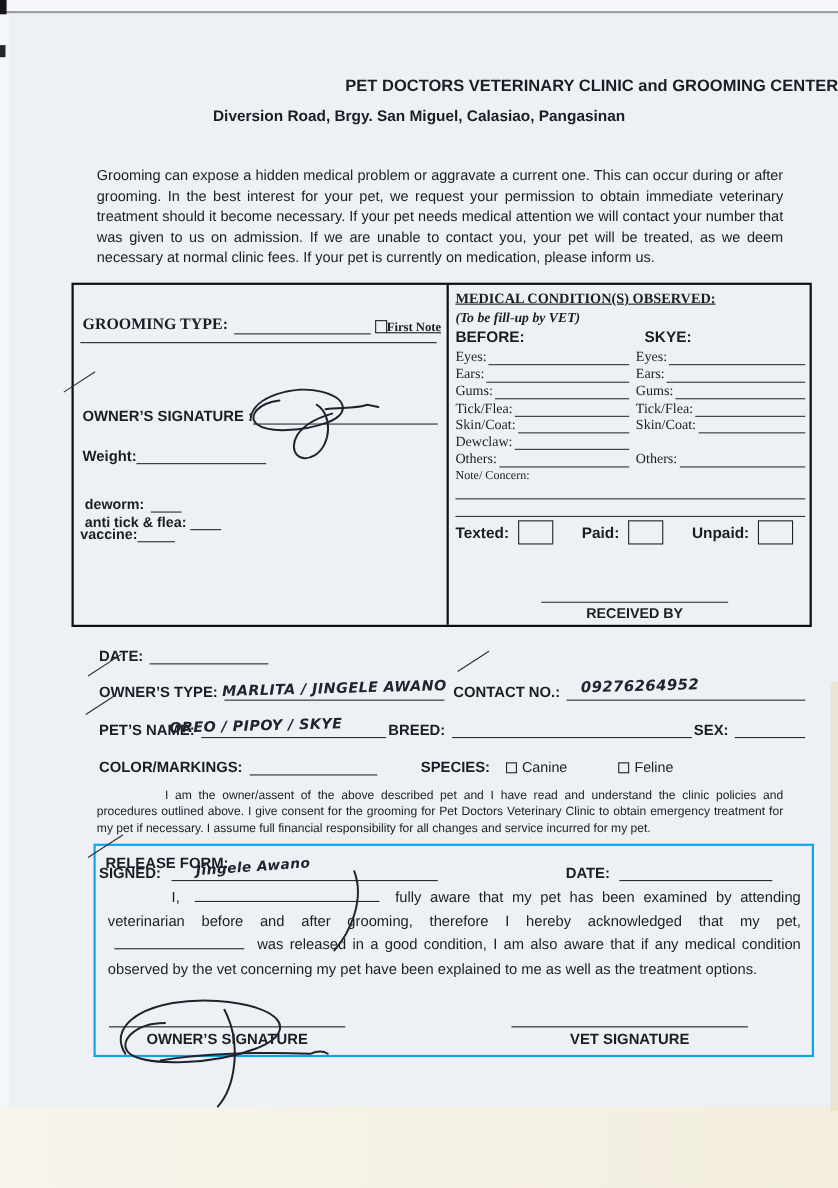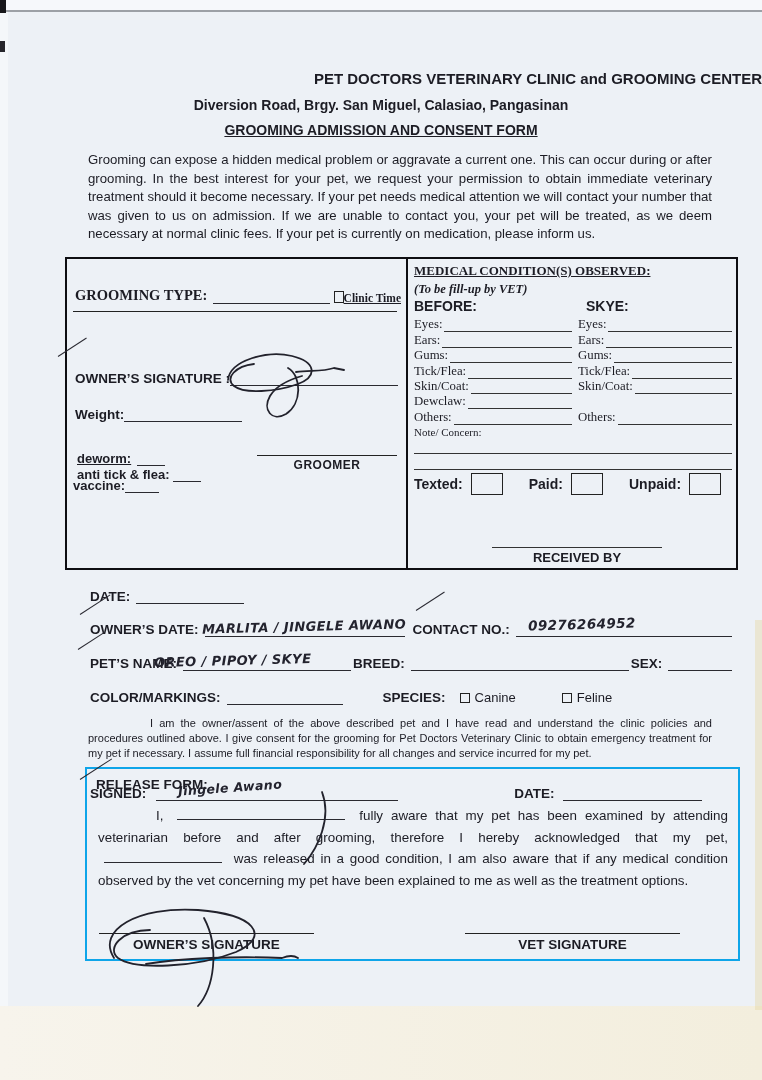--- a/index.html
+++ b/index.html
@@ -84,62 +84,57 @@
   <div class="left-strip"></div>
   <div class="top-strip"></div>
   <div class="top-line"></div>
   <div class="speck1"></div>
   <div class="speck2"></div>
   <div class="bottom-strip"></div>
   <div class="right-tint"></div>
 
   <div class="c clinic">PET DOCTORS VETERINARY CLINIC and GROOMING CENTER</div>
   <div class="c addr">Diversion Road, Brgy. San Miguel, Calasiao, Pangasinan</div>
-  <div class="c ftitle">GROOMING ADMISSION AND CONSENT FORM</div>
   <div class="intro">Grooming can expose a hidden medical problem or aggravate a current one. This can occur during or after grooming. In the best interest for your pet, we request your permission to obtain immediate veterinary treatment should it become necessary. If your pet needs medical attention we will contact your number that was given to us on admission. If we are unable to contact you, your pet will be treated, as we deem necessary at normal clinic fees. If your pet is currently on medication, please inform us.</div>
 
   <div class="bigbox">
     <div class="divider"></div>
 
     <div class="row gt-row">
       <span class="lbl ser" style="font-size:14.5px;">GROOMING TYPE:</span>
       <span class="bl" style="width:148px;margin:0 4px 0 6px;"></span>
       <span class="cb" style="margin-bottom:1px;"></span>
-      <span class="ft ser">Clinic Time</span>
+      <span class="ft ser">First Note</span>
     </div>
     <div class="uline2"></div>
 
 
     <div class="row" style="left:8px;top:112px;">
       <span class="lbl">OWNER’S  SIGNATURE :</span>
       <span class="bl" style="width:168px;"></span>
     </div>
 
     <div class="row" style="left:8px;top:148px;">
       <span class="lbl">Weight:</span>
       <span class="bl" style="width:118px;"></span>
     </div>
 
     <div class="row" style="left:6px;top:176px;margin-top:43px;">
       <span class="lbl" style="font-size:13px;">vaccine:</span>
       <span class="bl" style="width:34px;"></span>
     </div>
-    <div class="row" style="left:10px;top:192px;text-decoration:underline;">
+    <div class="row" style="left:10px;top:192px;">
       <span class="lbl" style="font-size:13px;">deworm:</span>
       <span class="bl" style="width:28px;margin-left:6px;"></span>
     </div>
     <div class="row" style="left:10px;top:208px;">
       <span class="lbl" style="font-size:13px;">anti tick &amp; flea:</span>
       <span class="bl" style="width:28px;margin-left:4px;"></span>
     </div>
 
-    <div class="groomer">
-      <div class="gl"></div>
-      <div class="gn">GROOMER</div>
-    </div>
 
     <div class="med ser">
       <div class="mtitle">MEDICAL CONDITION(S) OBSERVED:</div>
       <div class="msub">(To be fill-up by VET)</div>
       <div class="mhead" style="left:0;font-family:'Liberation Sans',sans-serif;">BEFORE:</div>
       <div class="mhead" style="left:172px;font-family:'Liberation Sans',sans-serif;">SKYE:</div>
 
       <div class="mrows">
         <div class="mrow">
             <span class="mcell b">
@@ -231,21 +226,21 @@
       </div>
     </div>
   </div>
 
   <div class="row" style="left:90px;top:589px;">
     <span class="lbl">DATE:</span>
     <span class="bl" style="width:108px;margin-left:6px;"></span>
   </div>
 
   <div class="row" style="left:90px;top:622px;width:642px;">
-    <span class="lbl">OWNER’S DATE:</span>
+    <span class="lbl">OWNER’S TYPE:</span>
     <span class="bl" style="width:200px;margin:0 8px 0 6px;"></span>
     <span class="lbl">CONTACT NO.:</span>
     <span class="bl" style="flex:1;margin-left:6px;"></span>
   </div>
   <span class="hw" style="left:202px;top:619px;">MARLITA / JINGELE AWANO</span>
   <span class="hw" style="left:528px;top:616px;font-size:13.5px;">09276264952</span>
 
   <div class="row" style="left:90px;top:656px;width:642px;">
     <span class="lbl">PET’S NAME:</span>
     <span class="bl" style="width:168px;margin:0 2px 0 6px;"></span>

